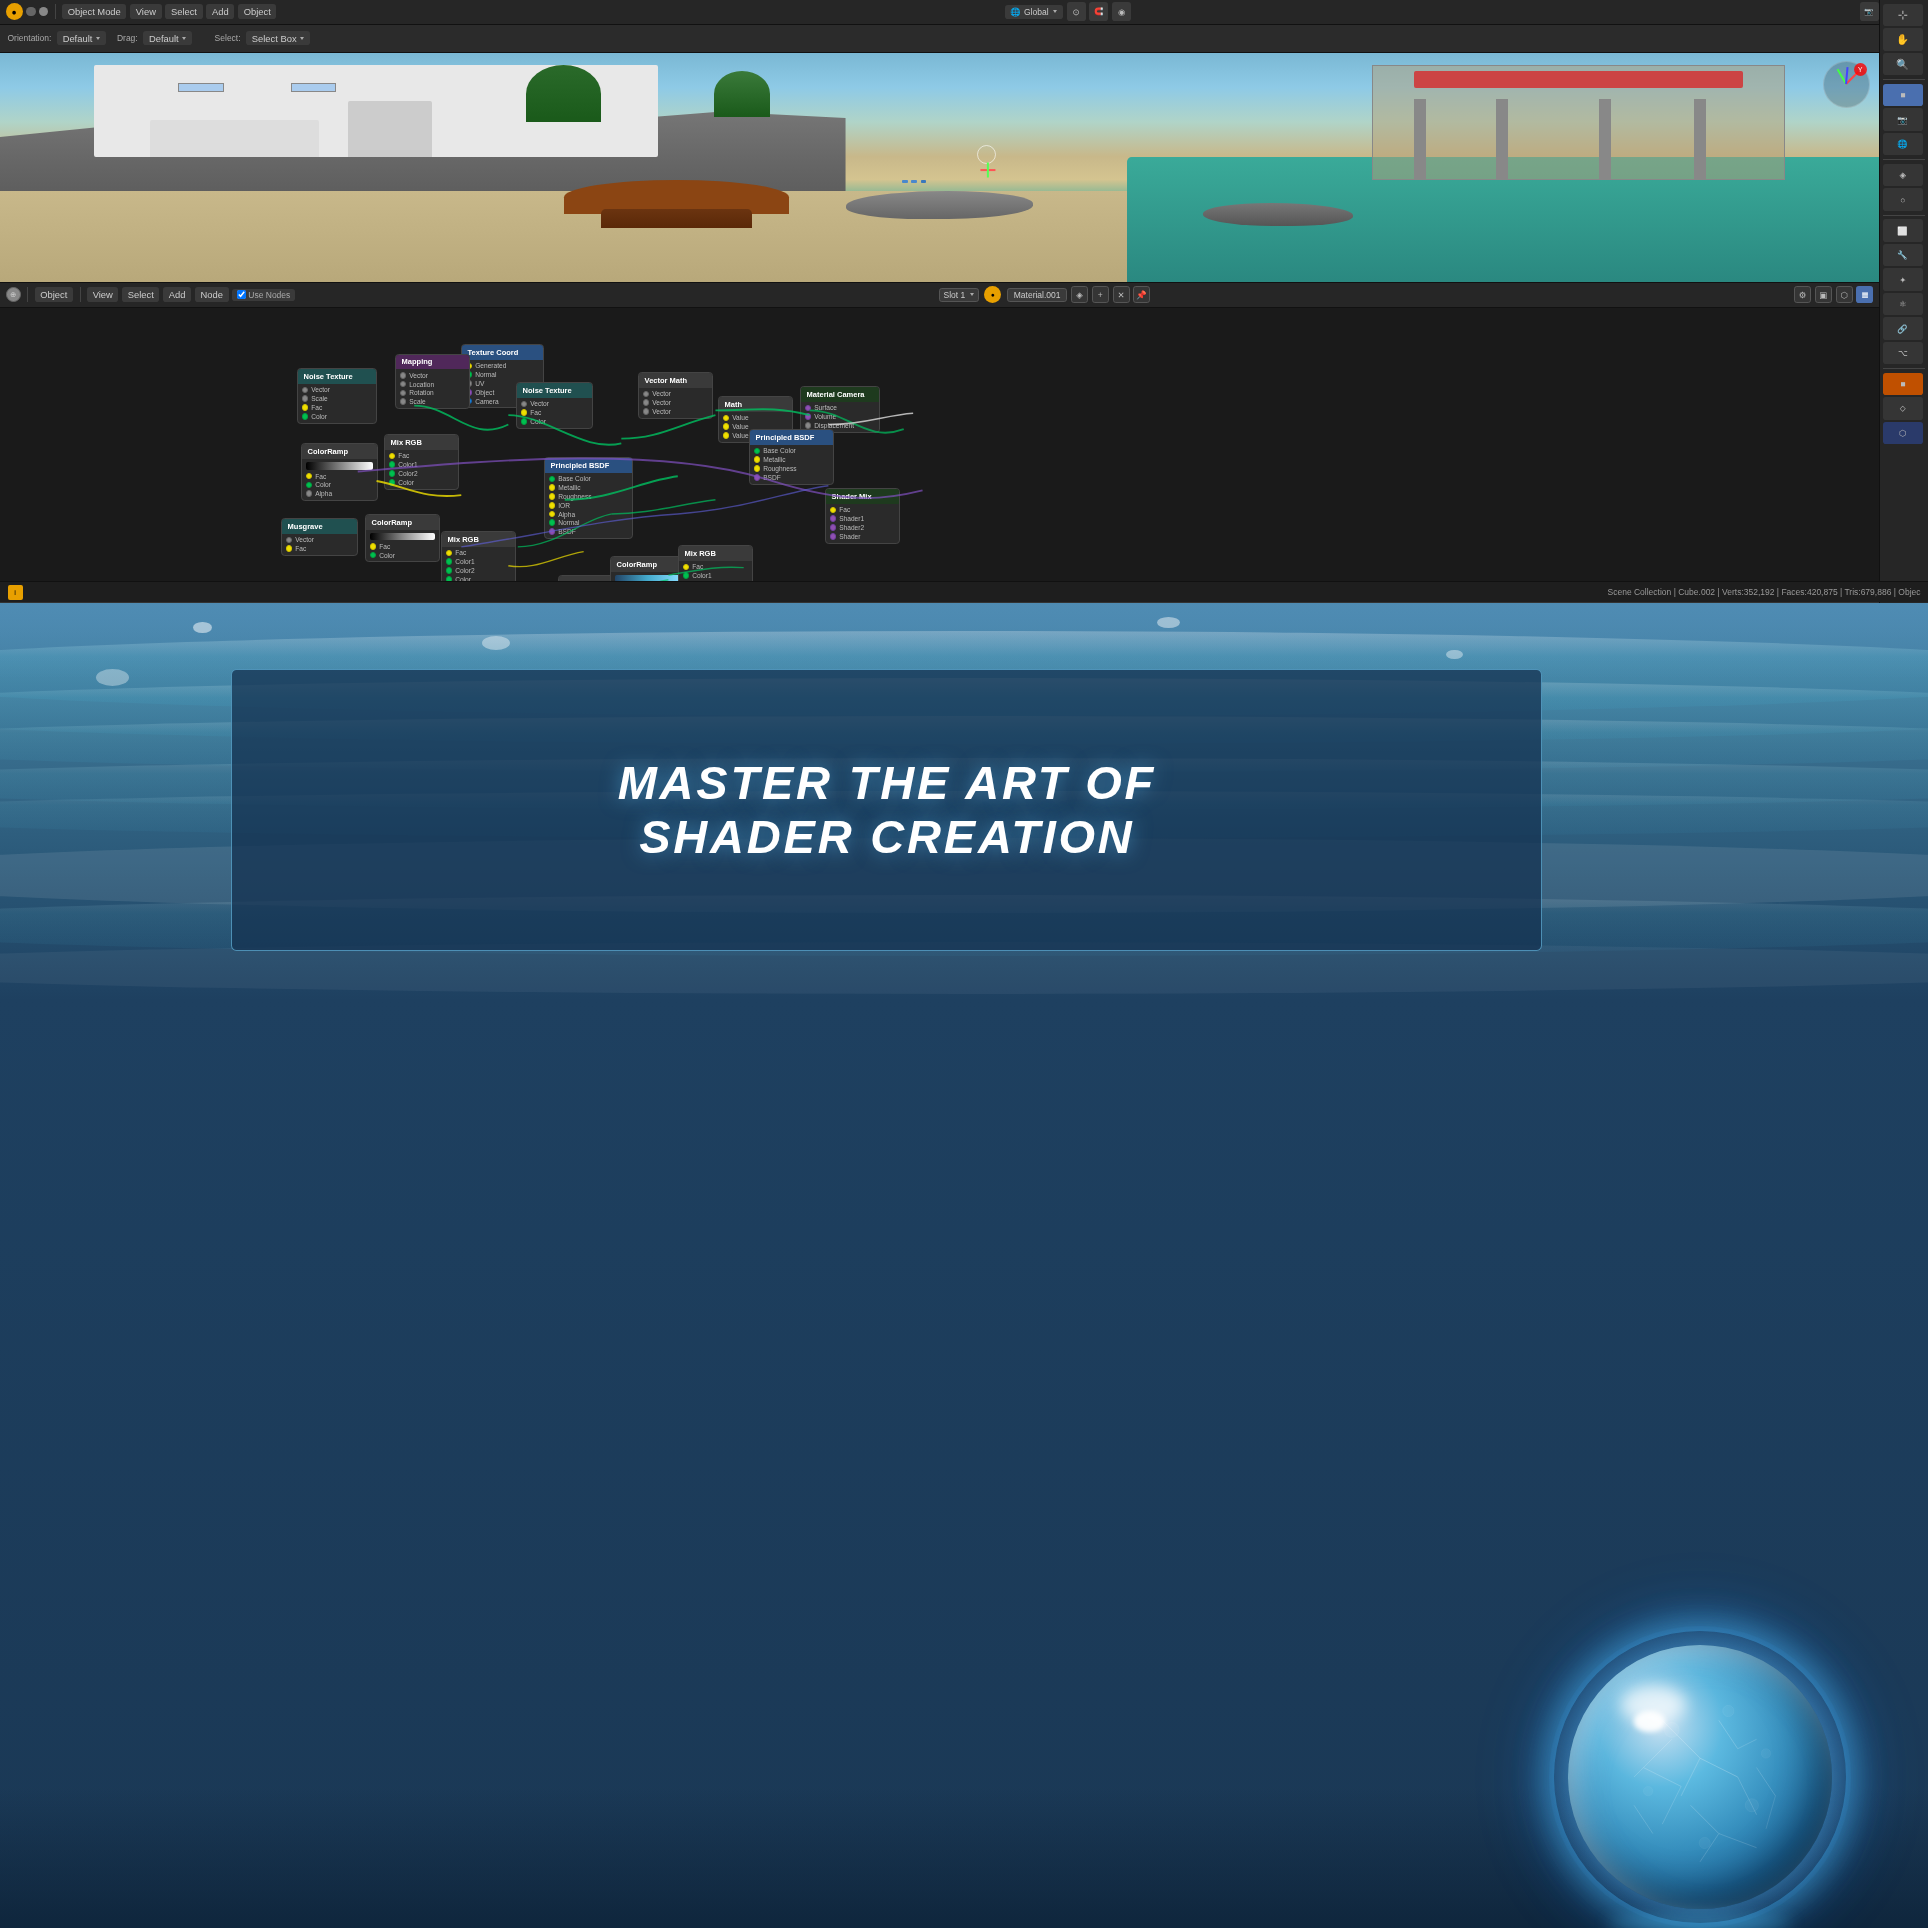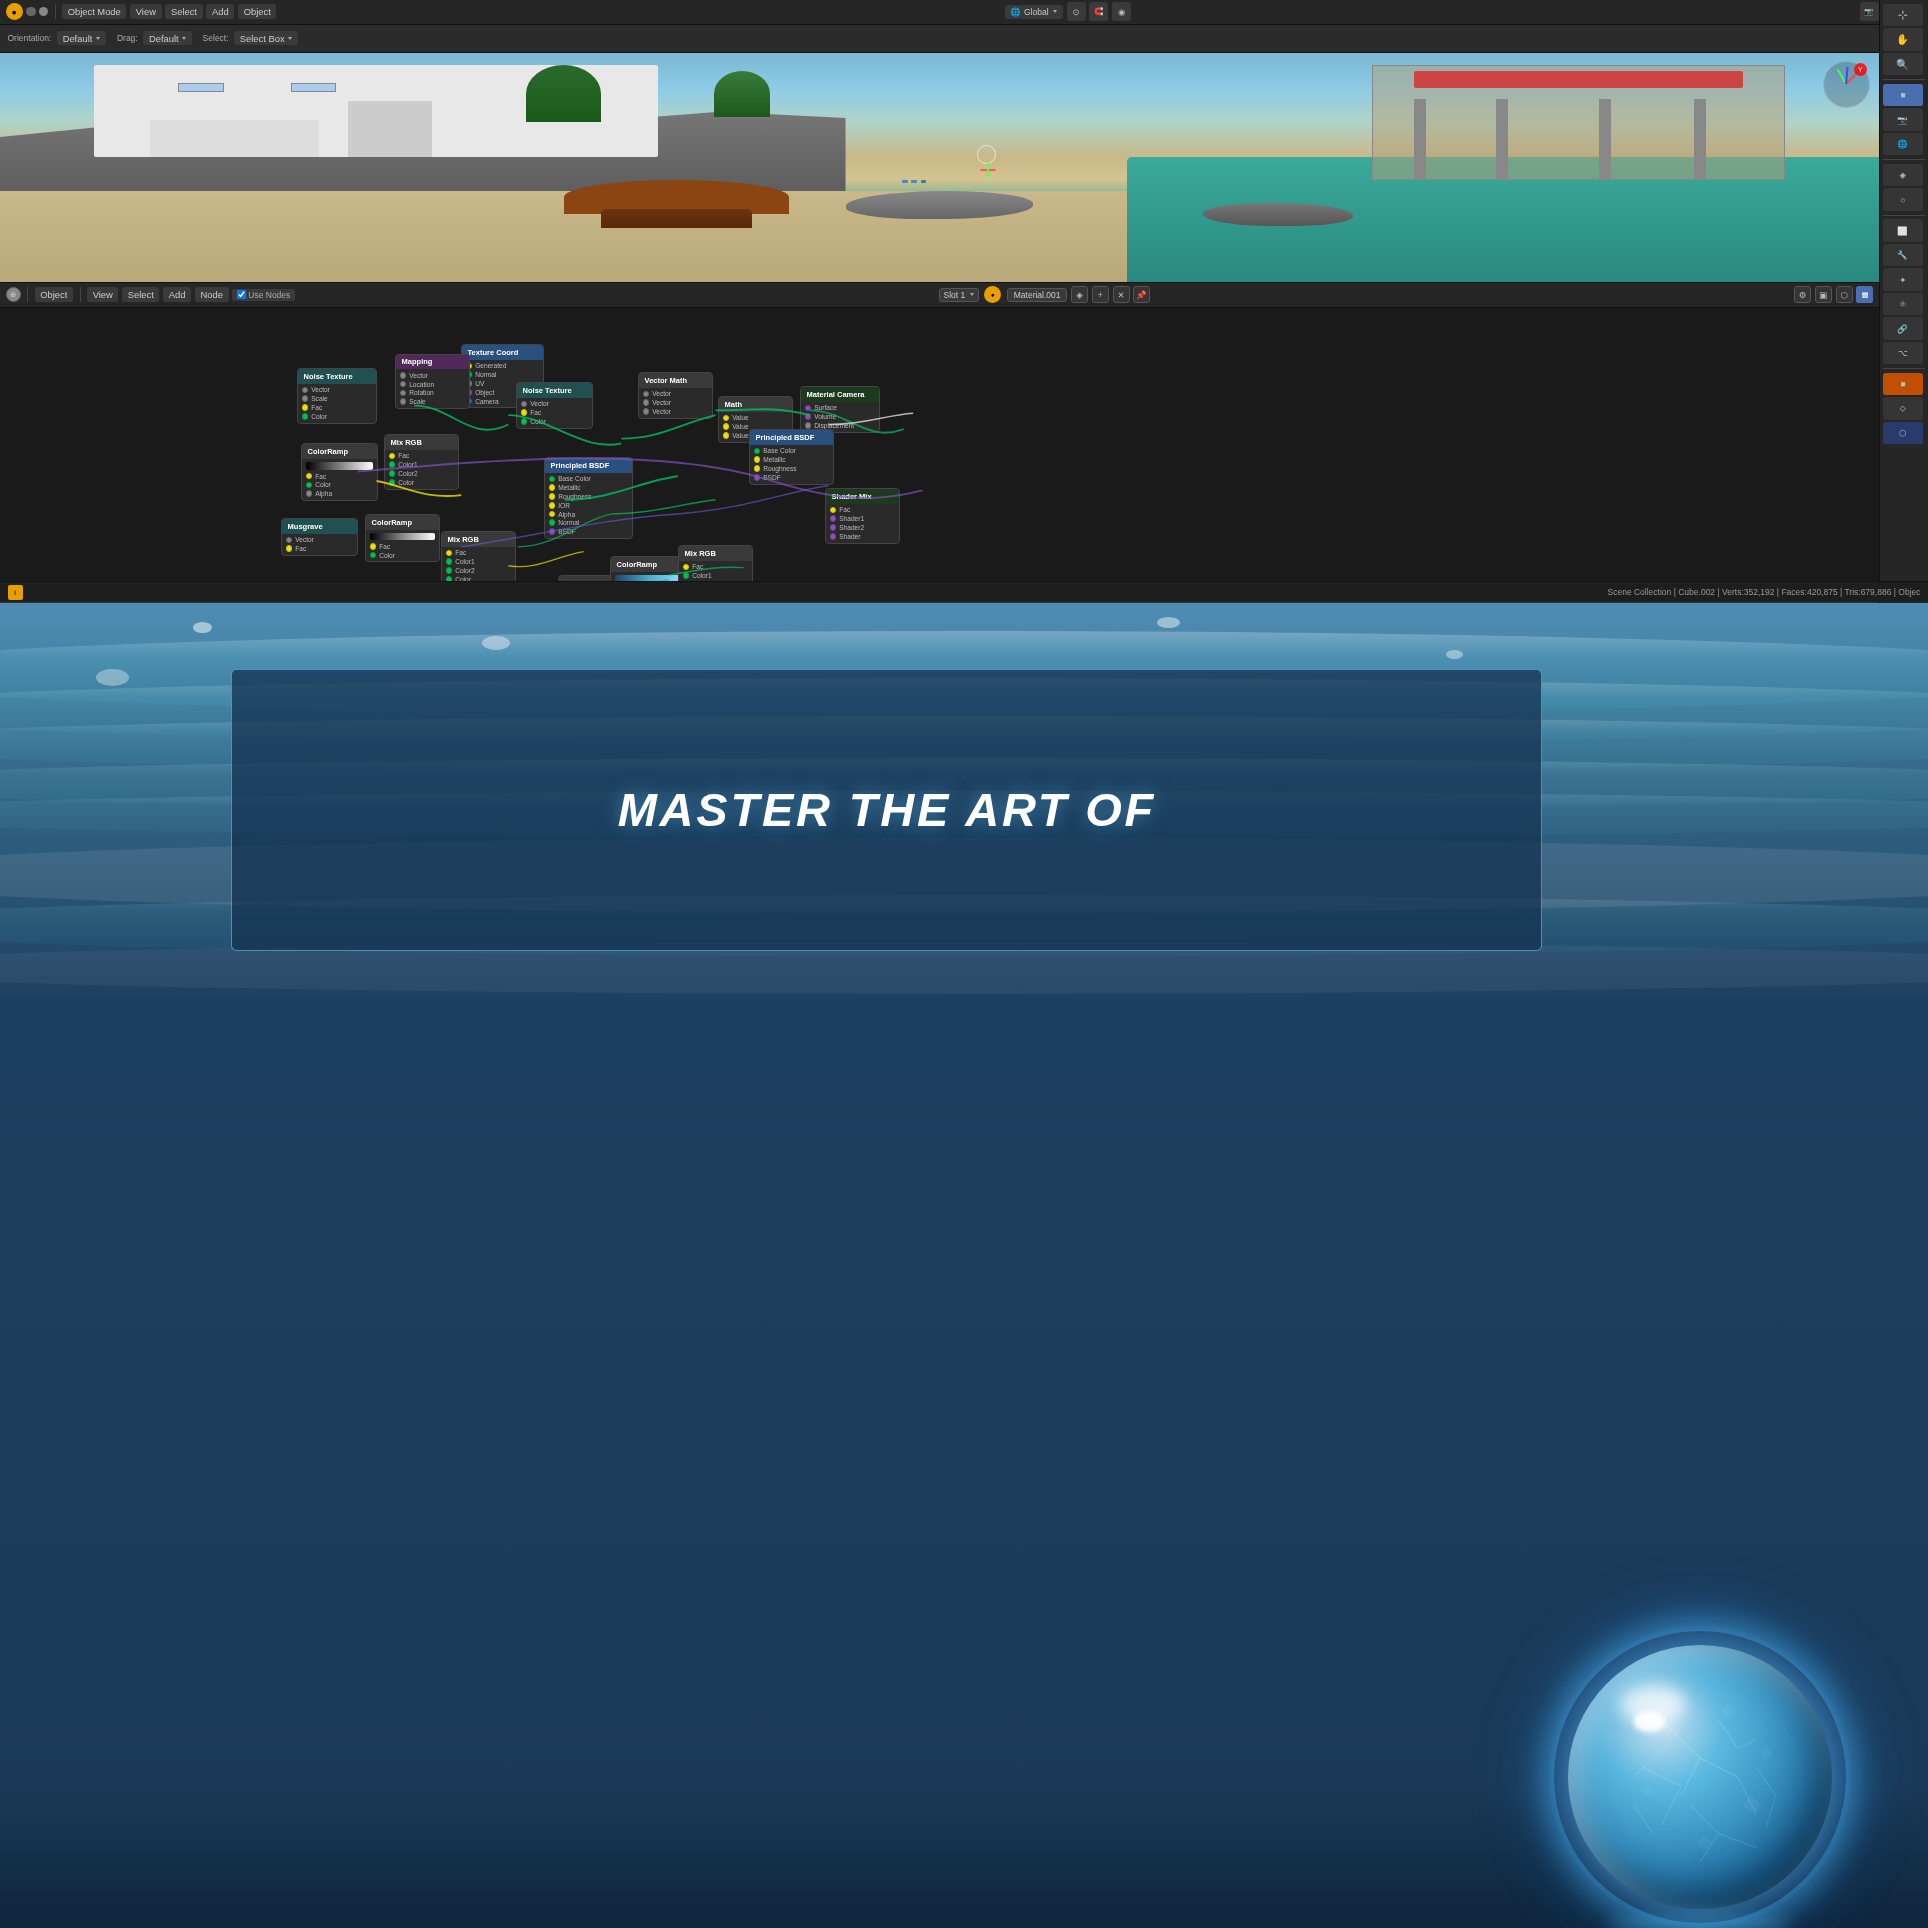--- a/index.html
+++ b/index.html
@@ -557,21 +557,21 @@
     <div style="font-size:8.5px;color:#aaa;">Orientation:</div>
     <div class="toolbar-dropdown">
       <span>Default</span>
         <span class="chevron-small"></span>
     </div>
     <div style="font-size:8.5px;color:#aaa;margin-left:5.6px;">Drag:</div>
     <div class="toolbar-dropdown">
       <span>Default</span>
         <span class="chevron-small"></span>
     </div>
-    <div style="font-size:8.5px;color:#aaa;margin-left:5px;">Select:</div>
+    <div style="font-size:8.5px;color:#aaa;margin-left:17px;">Select:</div>
     <div class="toolbar-dropdown">
       <span>Select Box</span>
         <span class="chevron-small"></span>
     </div>
     <div class="spacer"></div>
     <div style="font-size:8.5px;color:#ccc;background:#3a5a3a;padding:1.9px 5.6px;border-radius:2.8px;">Options</div>
   </div>
 
   <div id="viewport-header">
     <div class="beach-scene"></div>
@@ -1115,20 +1115,21 @@
     <div class="spray" style="left:60%;top:14px;width:23.5px;height:11.3px;background:rgba(255,255,255,0.45);"></div>
     <div class="spray" style="left:75%;top:47px;width:17px;height:9.4px;background:rgba(255,255,255,0.4);"></div>
     <div class="spray" style="left:5%;top:66px;width:33px;height:17px;background:rgba(255,255,255,0.35);"></div>
 
     <div style="position:absolute;bottom:0;left:0;right:0;height:141px;background:linear-gradient(180deg,transparent 0%,rgba(10,30,50,0.7) 100%);"></div>
   </div>
 
   <div id="text-box">
     <div id="main-title">
       <span>MASTER THE ART OF</span><br>
+      <span>SHADER CREATION</span>
     </div>
   </div>
 
   <div id="sphere-container">
     <div class="sphere-glow"></div>
     <div class="sphere-body">
 
       <svg style="position:absolute;inset:0;width:100%;height:100%;border-radius:50%;opacity:0.4;" viewBox="0 0 280 280">
 
         <line x1="100" y1="80" x2="140" y2="120" stroke="rgba(255,255,255,0.6)" stroke-width="1"></line>

